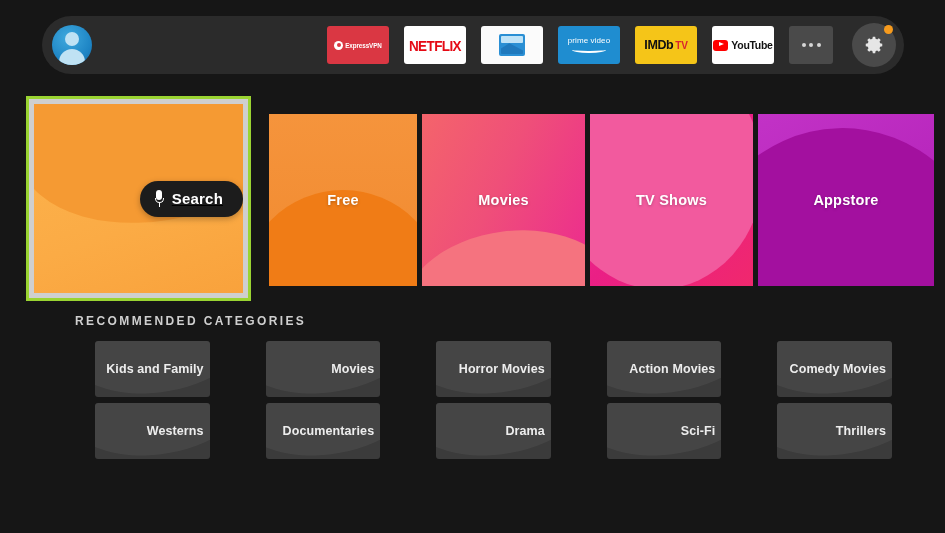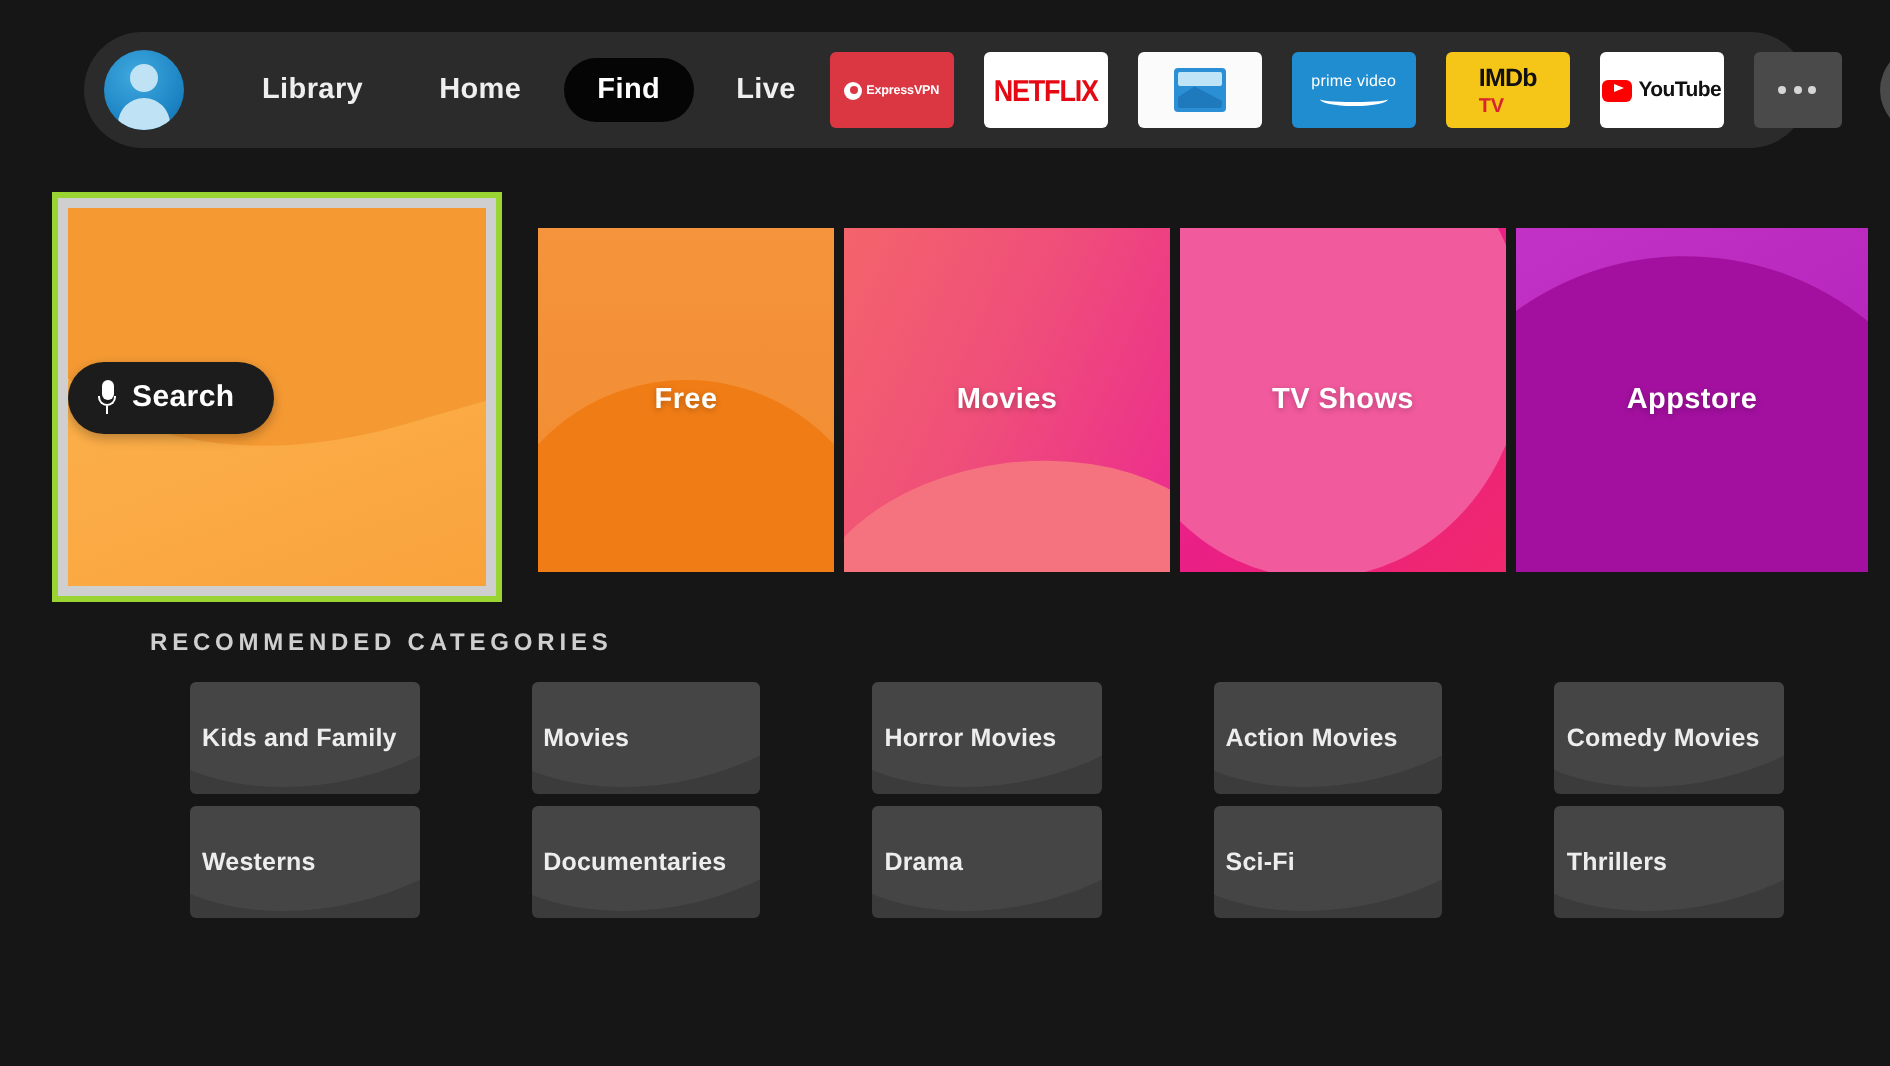--- a/index.html
+++ b/index.html
@@ -150,21 +150,21 @@
     letter-spacing: 0.1px; display: block;
   }
   .prime-smile {
     display: block; width: 34px; height: 7px; margin: 1px auto 0;
     border-bottom: 2px solid #ffffff;
     border-radius: 0 0 48% 48%;
   }
 
   
   .app-imdb { background: #f5c518; }
-  .imdb-wrap { display: flex; align-items: baseline; gap: 2px; flex-direction: column; }
+  .imdb-wrap { display: flex; align-items: baseline; gap: 2px; }
   .imdb-main {
     color: #111111; font-size: 12.5px; font-weight: 800; letter-spacing: -0.4px;
   }
   .imdb-tv {
     color: #d9232e; font-size: 10px; font-weight: 800; letter-spacing: -0.2px;
   }
 
   
   .app-youtube { background: #ffffff; }
   .yt-wrap { display: flex; align-items: center; gap: 3px; }
@@ -246,21 +246,22 @@
     overflow: hidden;
   }
   #tile-search .inner {
     position: relative;
     width: 100%;
     height: 100%;
     background: linear-gradient(160deg, #fcb44e 0%, #fbab45 60%, #f9a23c 100%);
     overflow: hidden;
     display: flex;
     align-items: center;
-    justify-content: flex-start;
+    justify-content: flex-end;
+    text-decoration: underline;
   }
   #tile-search .wave {
     position: absolute;
     left: -40%;
     top: -8%;
     width: 190%;
     height: 130%;
     background: #f59a33;
     border-radius: 50% 50% 40% 40%;
     transform: rotate(-16deg) translate(22%, -44%);
@@ -355,21 +356,21 @@
     gap: 6px 8px;
   }
 
   .cat-tile {
     position: relative;
     background: #3b3b3b;
     border-radius: 3px;
     overflow: hidden;
     display: flex;
     align-items: center;
-    justify-content: flex-start;
+    justify-content: flex-end;
     margin-left: 48px;
   }
   .cat-tile .sheen {
     position: absolute;
     left: -30%; top: -120%;
     width: 170%; height: 210%;
     background: rgba(255,255,255,0.055);
     border-radius: 50%;
     transform: rotate(-10deg);
   }
@@ -389,26 +390,20 @@
 
 <div id="screen">
 
   <div id="topbar">
 
     <div class="avatar">
       <div class="head"></div>
       <div class="body"></div>
     </div>
 
-    <div class="navgroup">
-      <div class="navitem">Library</div>
-      <div class="navitem">Home</div>
-      <div class="navitem selected">Find</div>
-      <div class="navitem">Live</div>
-    </div>
 
     <div class="approw">
 
       <div class="apptile app-expressvpn">
         <div class="evpn-inner">
           <span class="evpn-dot"></span>
           <span class="evpn-text">ExpressVPN</span>
         </div>
       </div>
 

